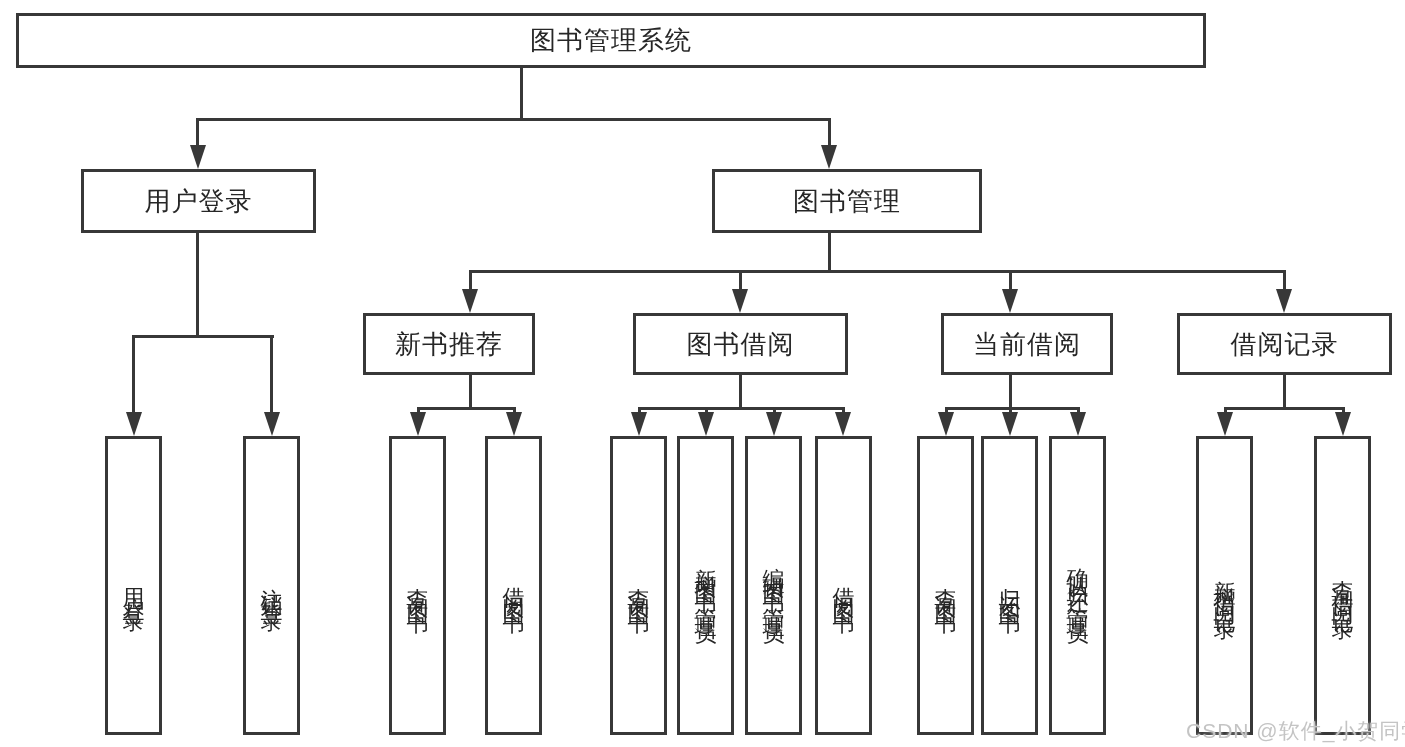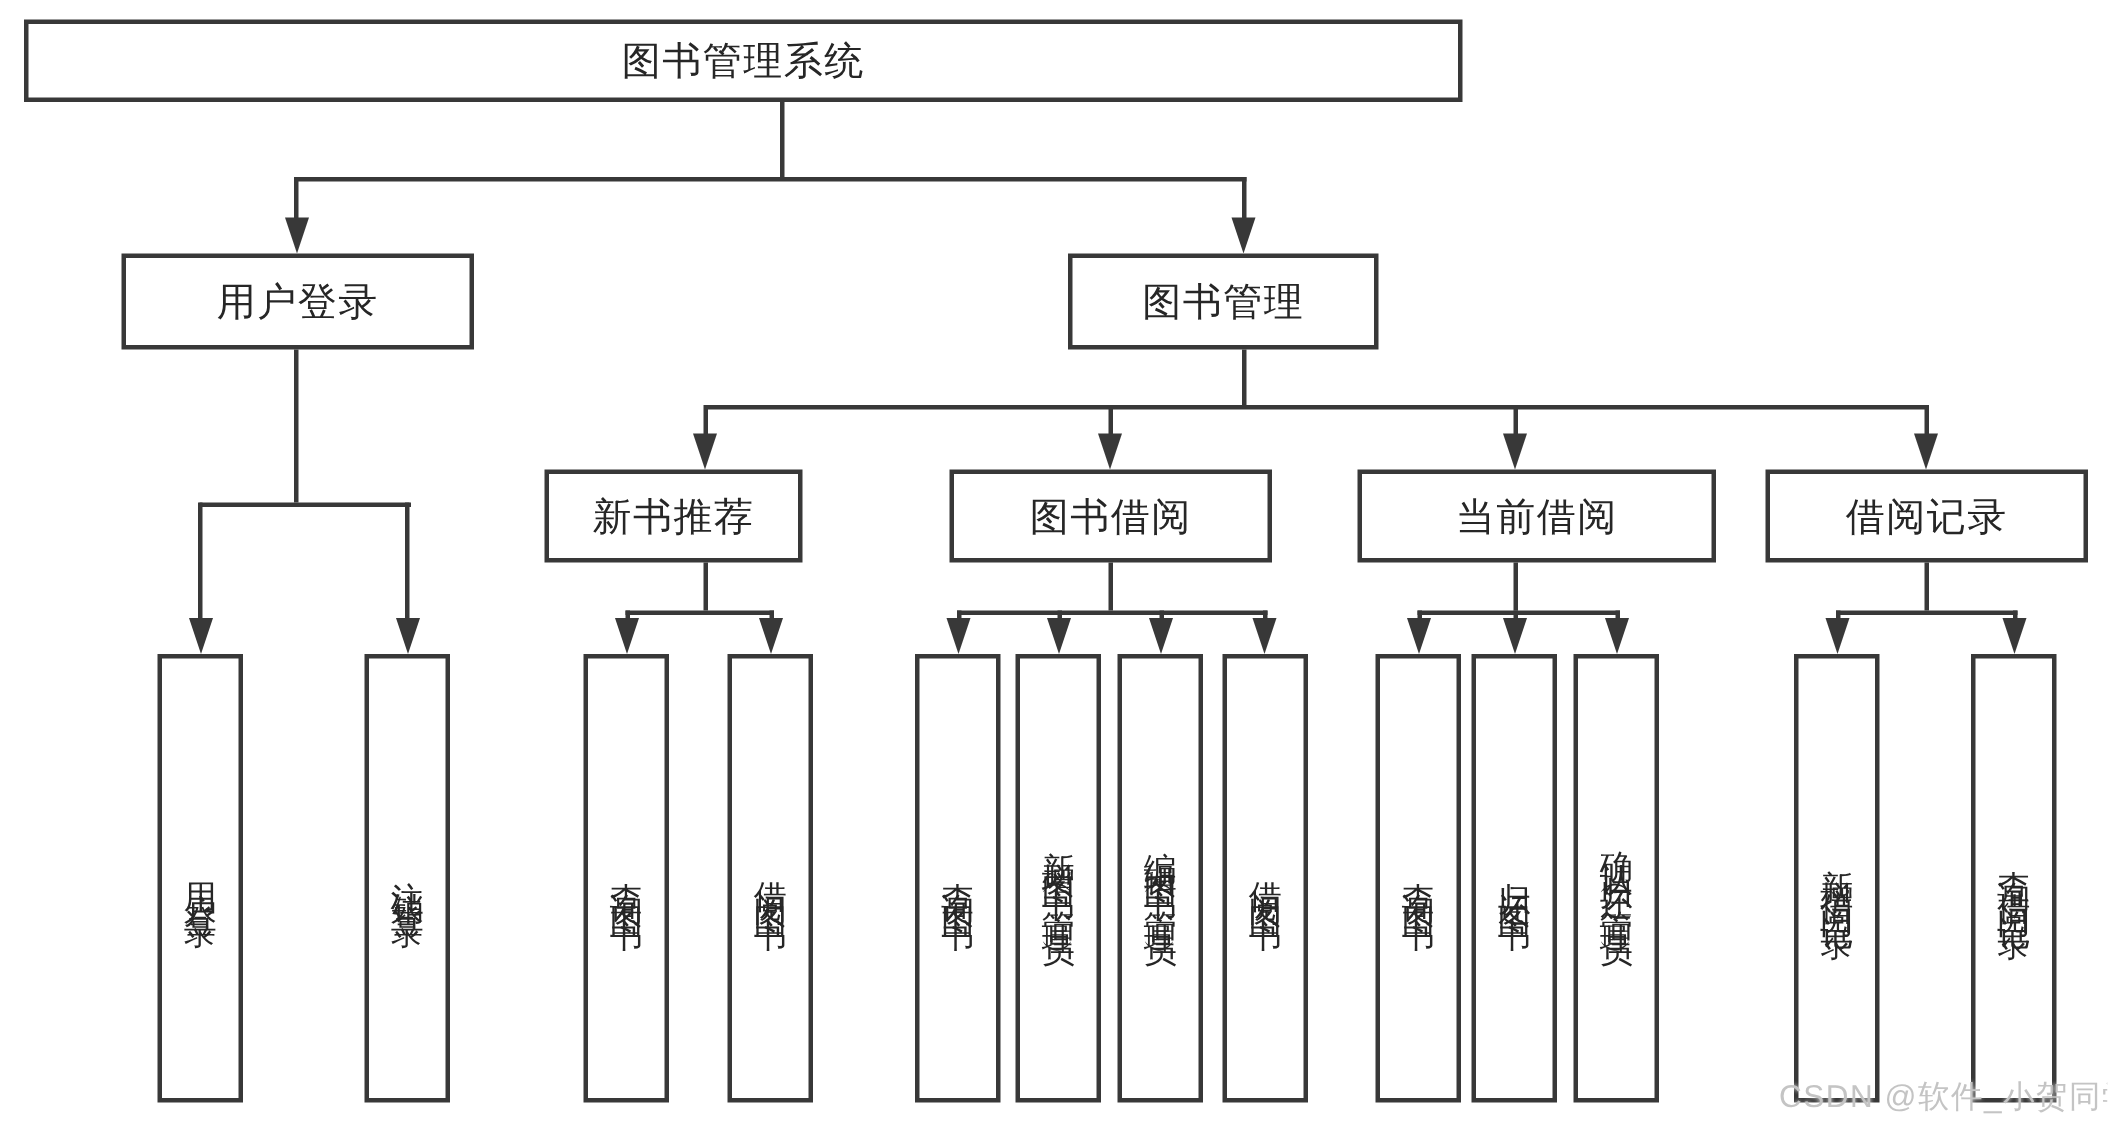--- a/index.html
+++ b/index.html
@@ -59,35 +59,35 @@
     text-shadow:0 0 3px rgba(255,255,255,.9);
     white-space:nowrap;
     letter-spacing:1px;
   }
 </style>
 </head>
 <body>
 
 <div id="stage">
 
-  <div class="node" style="left:16px;top:13px;width:959px;height:55px;">
+  <div class="node" style="left:16px;top:13px;width:1190px;height:55px;">
     <span>图书管理系统</span>
   </div>
 
   <div class="vline" style="left:520px;top:68px;height:50px;"></div>
   <div class="hline" style="left:197px;top:118px;width:634px;"></div>
   <div class="vline" style="left:196px;top:118px;height:29px;"></div>
   <div class="vline" style="left:828px;top:118px;height:29px;"></div>
   <div class="arrow" style="left:190px;top:145px;"></div>
   <div class="arrow" style="left:821px;top:145px;"></div>
 
   <div class="node" style="left:81px;top:169px;width:235px;height:64px;">
     <span>用户登录</span>
   </div>
-  <div class="node" style="left:712px;top:169px;width:207px;height:64px;">
+  <div class="node" style="left:712px;top:169px;width:270px;height:64px;">
     <span>图书管理</span>
   </div>
 
   <div class="vline" style="left:196px;top:233px;height:102px;"></div>
   <div class="hline" style="left:133px;top:335px;width:141px;"></div>
   <div class="vline" style="left:132px;top:335px;height:79px;"></div>
   <div class="vline" style="left:270px;top:335px;height:79px;"></div>
   <div class="arrow" style="left:126px;top:412px;"></div>
   <div class="arrow" style="left:264px;top:412px;"></div>
 
@@ -101,21 +101,21 @@
   <div class="arrow" style="left:732px;top:289px;"></div>
   <div class="arrow" style="left:1002px;top:289px;"></div>
   <div class="arrow" style="left:1276px;top:289px;"></div>
 
   <div class="node" style="left:363px;top:313px;width:172px;height:62px;">
     <span>新书推荐</span>
   </div>
   <div class="node" style="left:633px;top:313px;width:215px;height:62px;">
     <span>图书借阅</span>
   </div>
-  <div class="node" style="left:905px;top:313px;width:239px;height:62px;">
+  <div class="node" style="left:941px;top:313px;width:172px;height:62px;">
     <span>当前借阅</span>
   </div>
   <div class="node" style="left:1177px;top:313px;width:215px;height:62px;">
     <span>借阅记录</span>
   </div>
 
   <div class="vline" style="left:469px;top:375px;height:32px;"></div>
   <div class="vline" style="left:739px;top:375px;height:32px;"></div>
   <div class="vline" style="left:1009px;top:375px;height:32px;"></div>
   <div class="vline" style="left:1283px;top:375px;height:32px;"></div>

